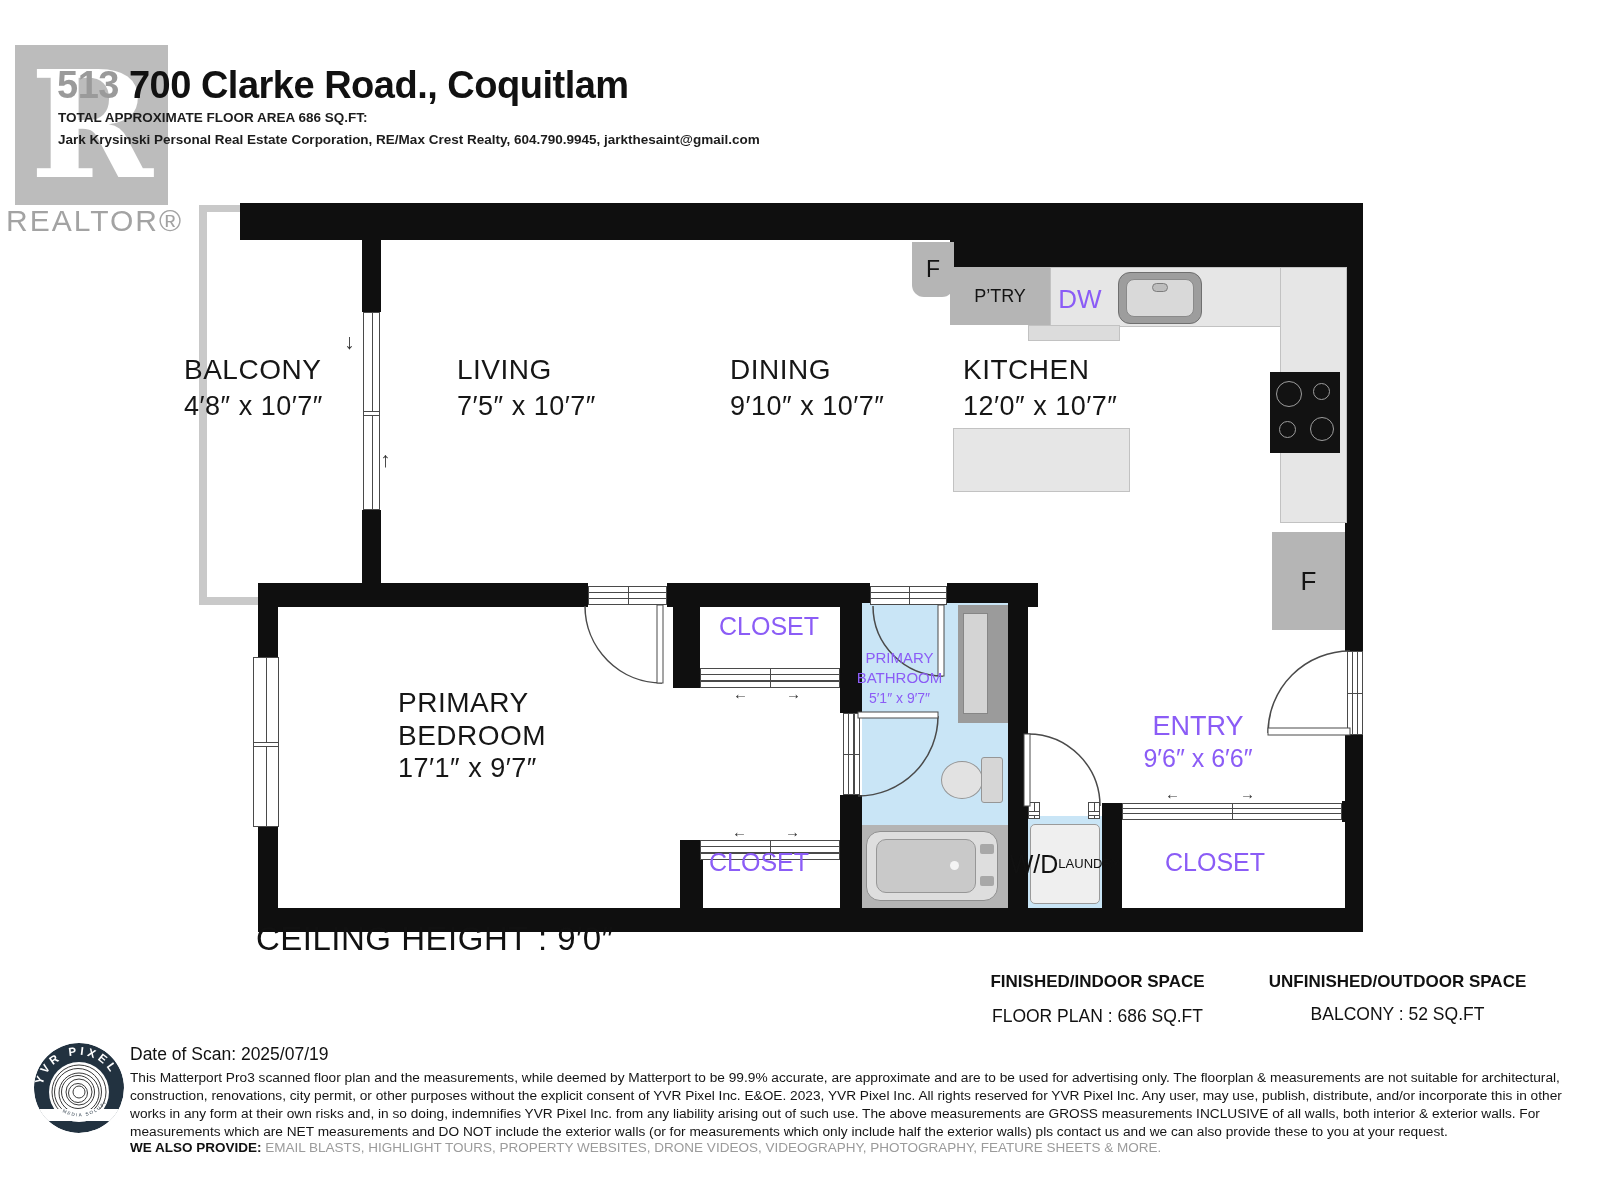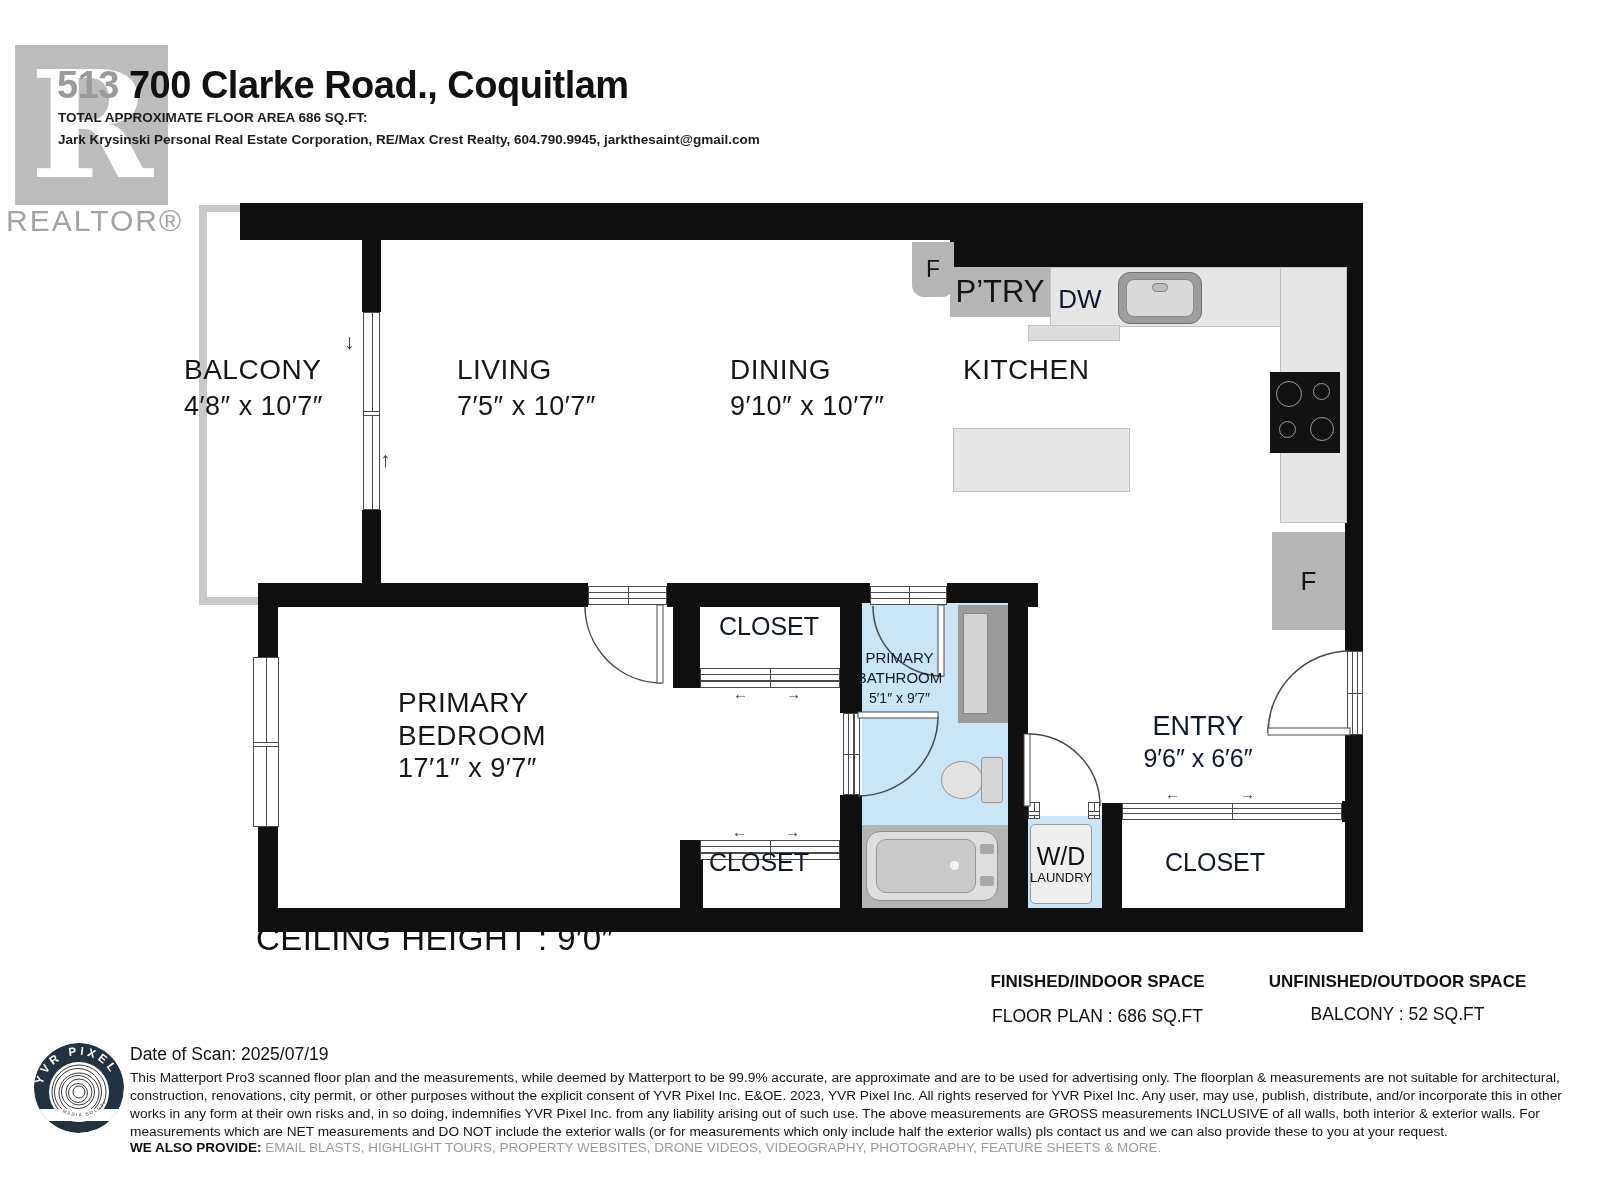--- a/index.html
+++ b/index.html
@@ -17,21 +17,21 @@
   .track-h::after{content:"";position:absolute;left:50%;top:0;width:1px;height:100%;background:#4a4a4a;}
   .track-v{position:absolute;background:#fff;border:1px solid #4a4a4a;box-sizing:border-box;
     background-image:linear-gradient(to right,transparent 28%,#4a4a4a 28%,#4a4a4a 36%,transparent 36%,transparent 62%,#4a4a4a 62%,#4a4a4a 70%,transparent 70%);}
   .track-v::after{content:"";position:absolute;top:50%;left:0;height:1px;width:100%;background:#4a4a4a;}
   .win-v{position:absolute;background:#fff;border:1px solid #4a4a4a;box-sizing:border-box;}
   .win-v::before{content:"";position:absolute;left:50%;top:0;width:1px;height:100%;background:#4a4a4a;}
   .win-v::after{content:"";position:absolute;top:50%;left:0;height:5px;width:100%;background:#fff;border-top:1px solid #4a4a4a;border-bottom:1px solid #4a4a4a;box-sizing:border-box;}
   .lbl{position:absolute;text-align:left;color:#161616;line-height:36px;letter-spacing:.5px;}
   .lbl .nm{font-size:28px;}
   .lbl .dm{font-size:27px;}
-  .small-lbl{position:absolute;text-align:center;color:#0f172a;}
+  .small-lbl{position:absolute;text-align:center;color:#8b5cf6;}
   .arrow{position:absolute;color:#333;font-size:15px;line-height:15px;}
   .fix{box-sizing:border-box;position:absolute;}
   #hdr-title{position:absolute;left:57px;top:64px;font-size:38px;font-weight:bold;letter-spacing:-.5px;white-space:nowrap;}
   #hdr-title .unit{color:var(--title-gray,#9a9a9a);}
   .hdr-sub{position:absolute;left:58px;font-size:13.5px;font-weight:bold;white-space:nowrap;color:#1c1c1c;}
   #realtor-box{position:absolute;left:15px;top:45px;width:153px;height:160px;background:var(--logo-gray,#bcbcbc);
     display:flex;align-items:center;justify-content:center;}
   #realtor-box .R{font-family:"DejaVu Serif",serif;font-weight:bold;font-size:148px;color:#fff;line-height:148px;}
   #realtor-word{position:absolute;left:6px;top:204px;font-size:30px;letter-spacing:2px;color:#a3a3a3;white-space:nowrap;}
   .totals-t{position:absolute;width:305px;text-align:center;font-weight:bold;font-size:17px;white-space:nowrap;}
@@ -82,21 +82,21 @@
   <div class="wall" style="left:1008px;top:583px;width:20px;height:325px"></div>
   <div class="wall" style="left:1102px;top:803px;width:20px;height:105px"></div>
   <div class="wall" style="left:1342px;top:801px;width:10px;height:21px"></div>
   <div class="wall" style="left:1345px;top:267px;width:18px;height:384px"></div>
   <div class="wall" style="left:1345px;top:735px;width:18px;height:173px"></div>
 
   <div class="counter" style="left:1050px;top:267px;width:297px;height:60px"></div>
   <div class="counter" style="left:1280px;top:267px;width:67px;height:256px"></div>
   <div class="counter" style="left:1028px;top:325px;width:92px;height:16px;background:#dcdcdc"></div>
   <div class="counter" style="left:953px;top:428px;width:177px;height:64px"></div>
-  <div class="graybox" style="left:950px;top:267px;width:100px;height:50px;font-size:31px">
+  <div class="graybox" style="left:950px;top:267px;width:100px;height:58px;font-size:18px">
       <span>P’TRY</span>
     </div>
   <div class="graybox" style="left:912px;top:242px;width:42px;height:55px;border-radius:0 0 12px 12px;font-size:23px">
       <span>F</span>
     </div>
   <div class="graybox" style="left:1272px;top:532px;width:73px;height:98px">
       <span>F</span>
     </div>
   <div class="small-lbl" style="left:1040px;top:284px;width:80px;font-size:26px">DW</div>
 
@@ -117,21 +117,21 @@
   <div class="fix" style="left:958px;top:605px;width:50px;height:118px;background:#9b9b9b"></div>
   <div class="fix" style="left:963px;top:613px;width:25px;height:101px;background:#d4d4d4;border:1px solid #868686"></div>
   <div class="fix" style="left:941px;top:761px;width:42px;height:38px;background:#e2e2e2;border:1px solid #969696;border-radius:50%"></div>
   <div class="fix" style="left:981px;top:757px;width:22px;height:46px;background:#d6d6d6;border:1px solid #969696;border-radius:3px"></div>
   <div class="fix" style="left:866px;top:831px;width:132px;height:70px;background:#dedede;border:1px solid #8f8f8f;border-radius:14px"></div>
   <div class="fix" style="left:876px;top:839px;width:100px;height:54px;background:#c9c9c9;border:1px solid #979797;border-radius:10px"></div>
   <div class="fix" style="left:950px;top:861px;width:9px;height:9px;background:#f4f4f4;border-radius:50%"></div>
   <div class="fix" style="left:980px;top:844px;width:14px;height:10px;background:#a8a8a8;border-radius:2px"></div>
   <div class="fix" style="left:980px;top:876px;width:14px;height:10px;background:#a8a8a8;border-radius:2px"></div>
 
-  <div class="fix" style="left:1030px;top:824px;width:62px;height:80px;background:#efefef;border:1px solid #9a9a9a;border-radius:5px;display:flex;flex-direction:column;align-items:center;justify-content:center">
+  <div class="fix" style="left:1030px;top:824px;width:70px;height:80px;background:#efefef;border:1px solid #9a9a9a;border-radius:5px;display:flex;flex-direction:row;align-items:center;justify-content:center">
     <span style="font-size:25px;line-height:28px">W/D</span>
     <span style="font-size:13px;line-height:16px">LAUNDRY</span>
   </div>
 
   <div class="win-v" style="left:363px;top:312px;width:17px;height:198px"></div>
   <div class="win-v" style="left:253px;top:657px;width:26px;height:170px"></div>
   <div class="track-h" style="left:588px;top:586px;width:79px;height:19px"></div>
   <div class="track-h" style="left:870px;top:586px;width:77px;height:19px"></div>
   <div class="track-v" style="left:843px;top:713px;width:17px;height:82px"></div>
   <div class="track-v" style="left:1347px;top:651px;width:16px;height:84px"></div>
@@ -174,20 +174,21 @@
   <div class="lbl" style="left:457px;top:352px;width:200px">
     <div class="nm">LIVING</div>
     <div class="dm">7′5″ x 10′7″</div>
   </div>
   <div class="lbl" style="left:730px;top:352px;width:220px">
     <div class="nm">DINING</div>
     <div class="dm">9′10″ x 10′7″</div>
   </div>
   <div class="lbl" style="left:963px;top:352px;width:220px">
     <div class="nm">KITCHEN</div>
+    <div class="dm">12′0″ x 10′7″</div>
   </div>
   <div class="lbl" style="left:398px;top:686px;width:240px;line-height:33px">
     <div class="nm">PRIMARY</div>
     <div class="nm">BEDROOM</div>
     <div class="dm">17′1″ x 9′7″</div>
   </div>
   <div class="small-lbl" style="left:699px;top:612px;width:140px;font-size:25px">CLOSET</div>
   <div class="small-lbl" style="left:679px;top:848px;width:160px;font-size:25px">CLOSET</div>
   <div class="small-lbl" style="left:847px;top:648px;width:105px;line-height:20px">
     <div style="font-size:15px">PRIMARY</div>

